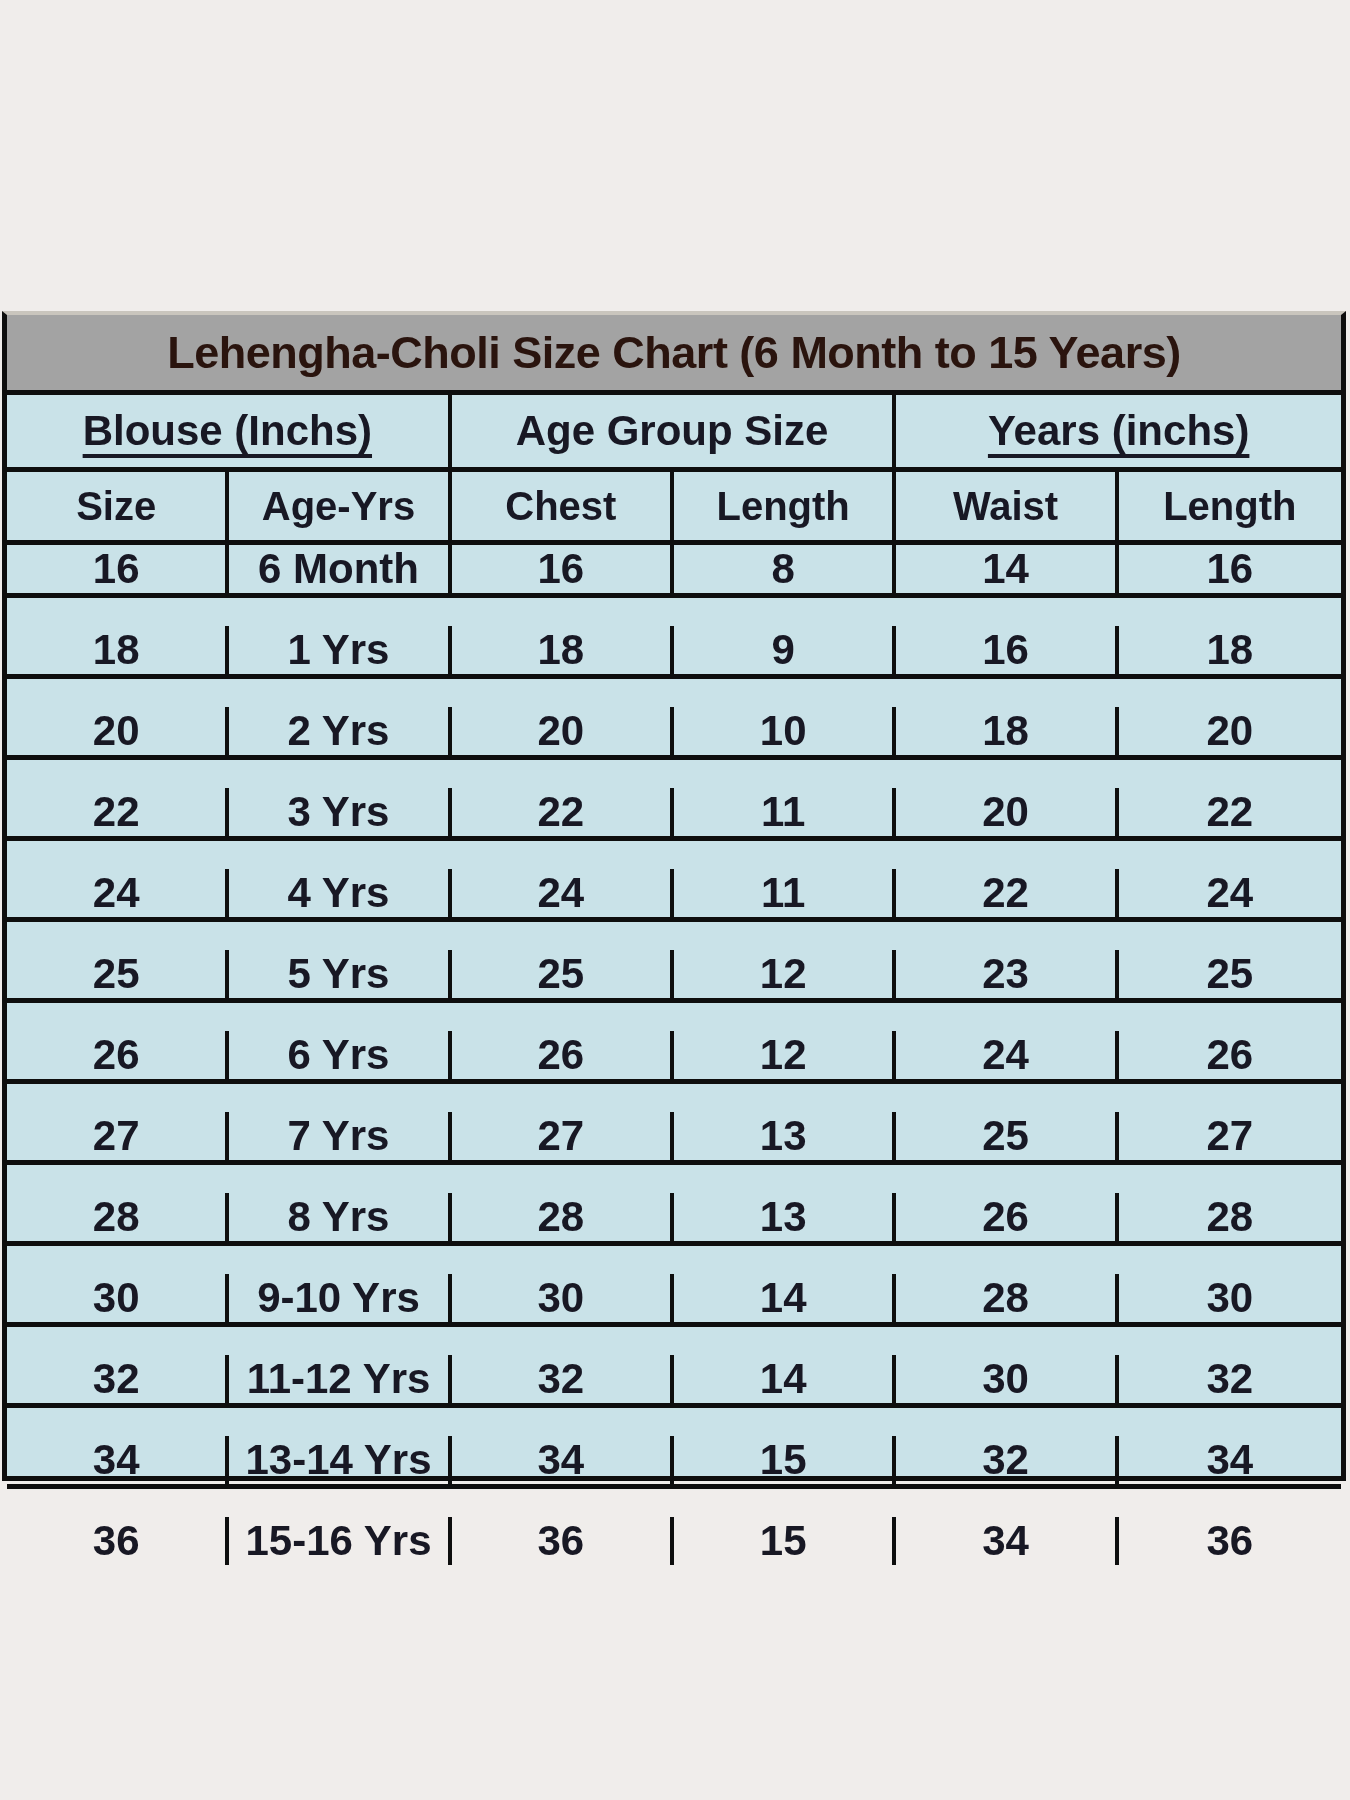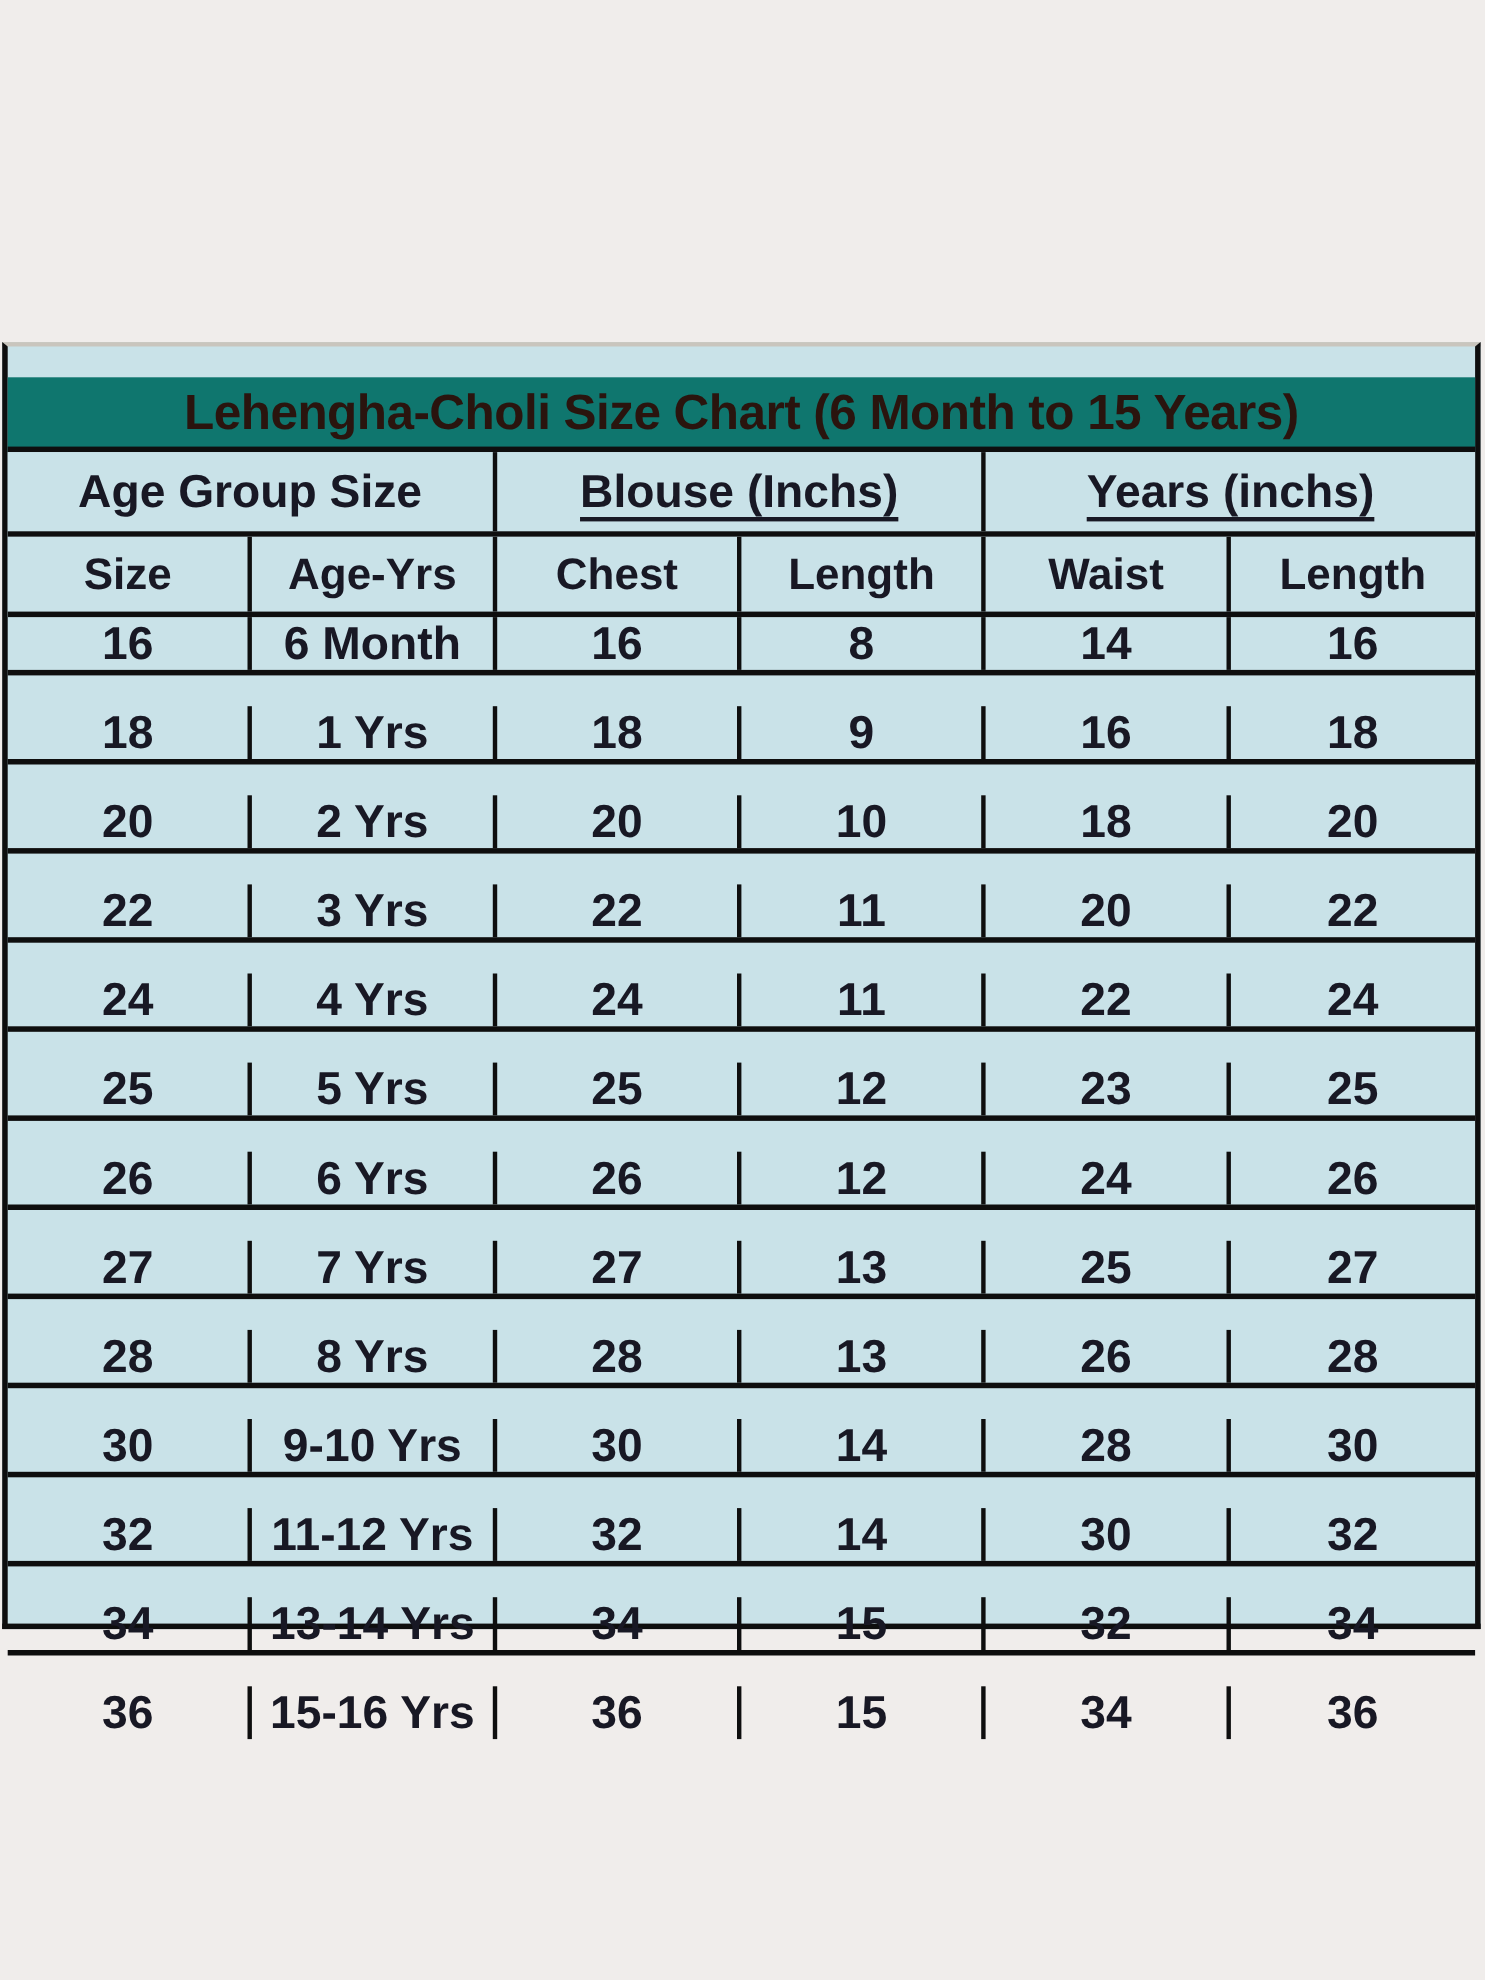--- a/index.html
+++ b/index.html
@@ -29,26 +29,25 @@
     flex-direction: column;
   }
   .row {
     display: grid;
     grid-template-columns: repeat(6, 1fr);
     box-sizing: border-box;
     border-bottom: 5px solid #0e0e0e;
     flex: 0 0 auto;
   }
   .title-row {
-    height: 68px;
-    background: #0f766e;
+    height: 80px;
+    background: #a3a3a3;
     display: flex;
     align-items: center;
     justify-content: center;
-    margin-top: 28px;
   }
   .title-cell {
     color: #2a140e;
     font-size: 45px;
     letter-spacing: -0.5px;
     white-space: nowrap;
   }
   .group-row { height: 77px; background: #c9e2e8; }
   .header-row { height: 73px; background: #c9e2e8; }
   .cell {
@@ -89,25 +88,25 @@
 <body>
 
 <div class="canvas">
   <div class="size-table">
 
     <div class="row title-row">
       <div class="title-cell">Lehengha-Choli Size Chart  (6 Month to 15 Years)</div>
     </div>
 
     <div class="row group-row">
+      <div class="cell group-cell underlined">
+        <span>Blouse (Inchs)</span>
+      </div>
       <div class="cell group-cell">
         <span>Age Group Size</span>
-      </div>
-      <div class="cell group-cell underlined">
-        <span>Blouse (Inchs)</span>
       </div>
       <div class="cell group-cell underlined">
         <span>Years (inchs)</span>
       </div>
     </div>
 
     <div class="row header-row">
       <div class="cell header-cell">Size</div>
       <div class="cell header-cell">Age-Yrs</div>
       <div class="cell header-cell">Chest</div>

